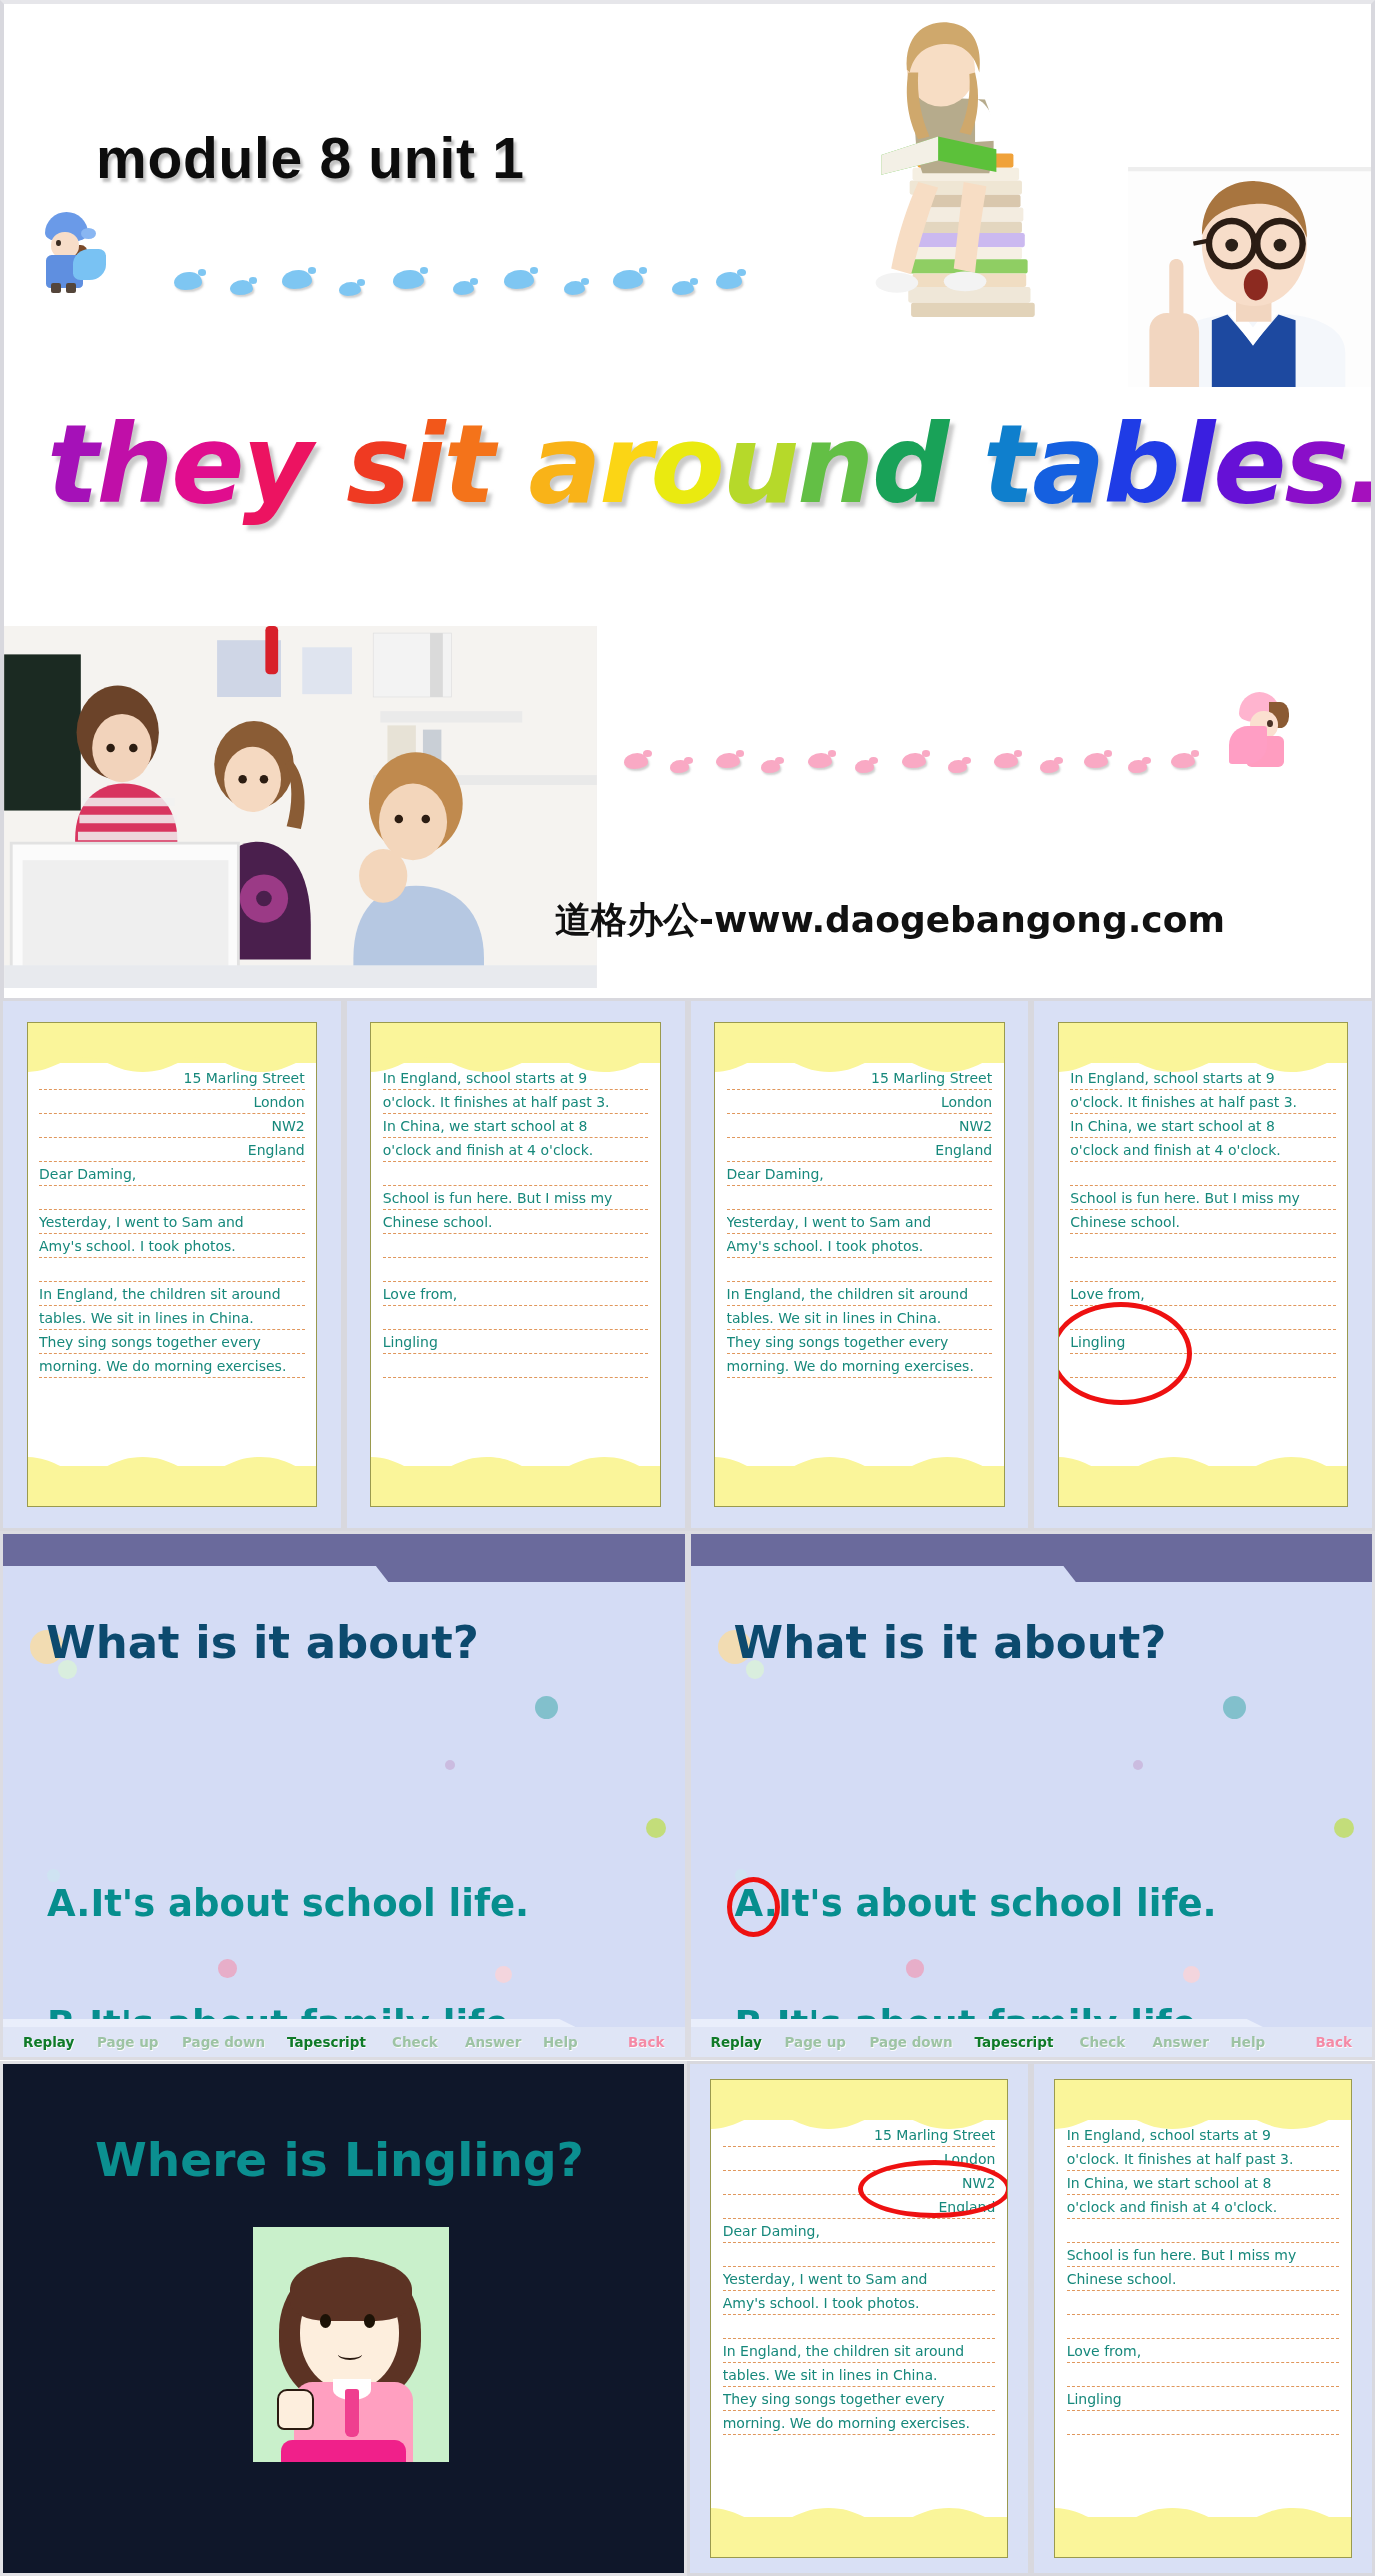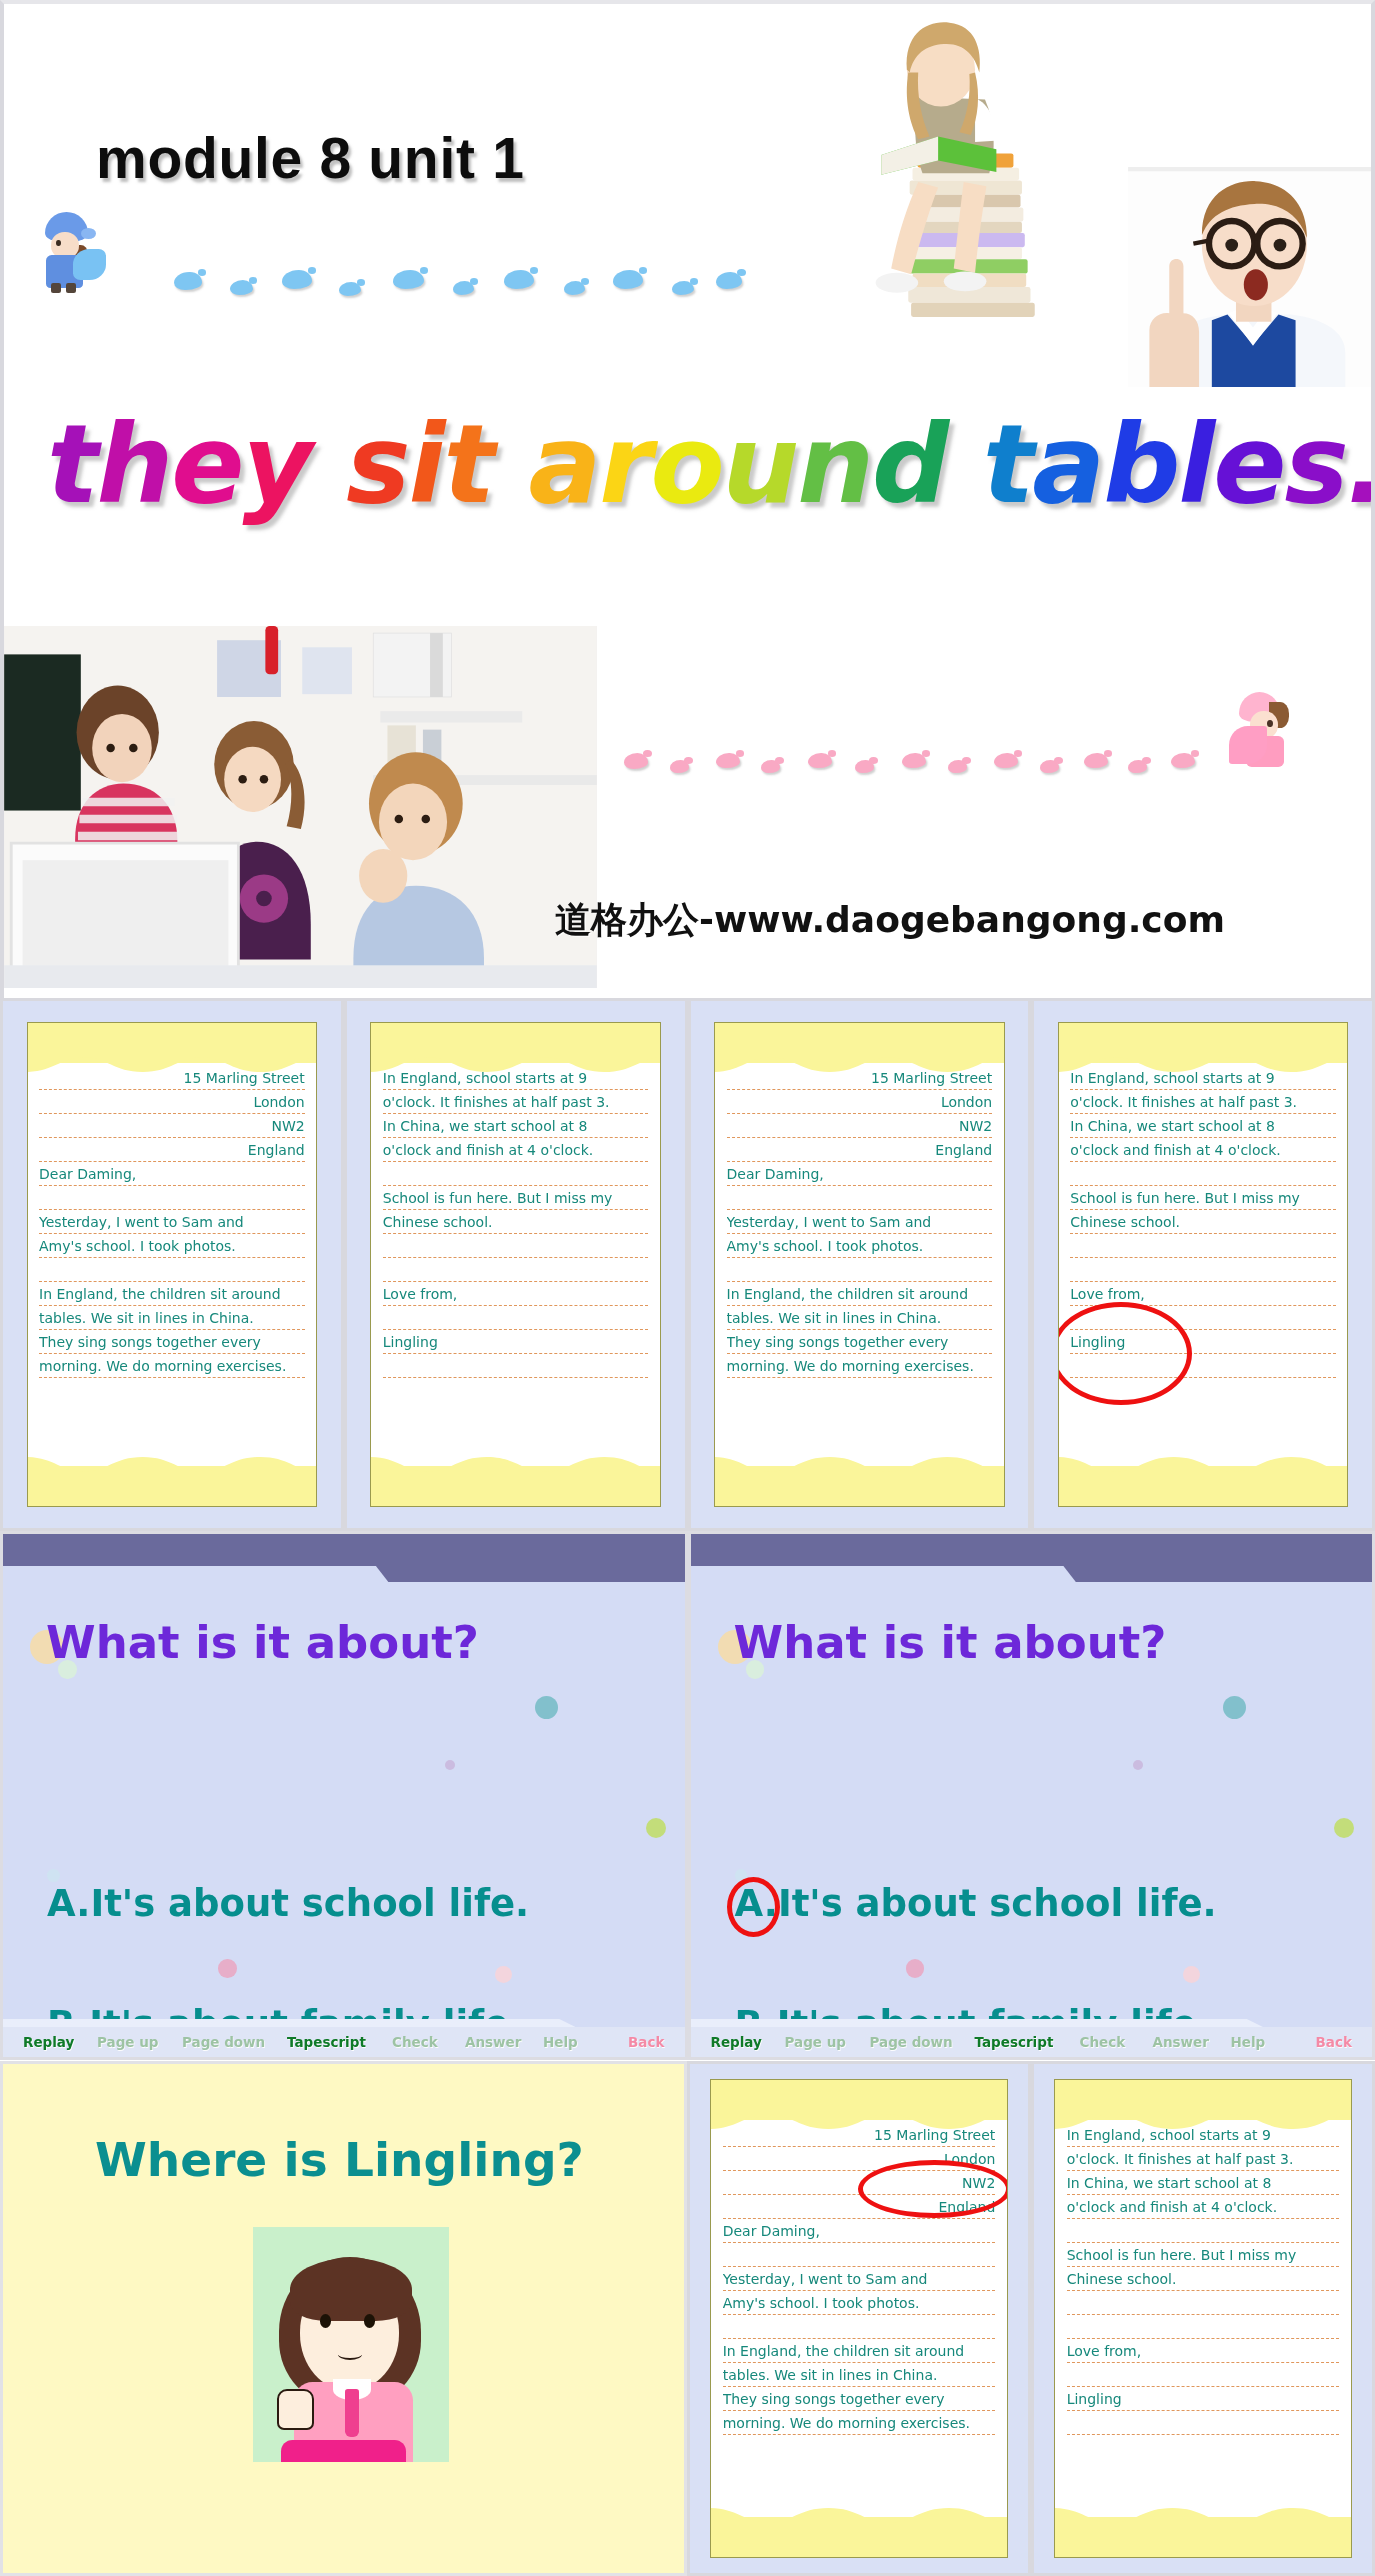--- a/index.html
+++ b/index.html
@@ -140,21 +140,21 @@
     position:absolute; left:0; top:0; width:100%; height:48px; background:#6a6a9c;
   }
   .q-band-notch {
     position:absolute; left:0; top:32px; width:57%; height:20px;
     background:#d4dcf5;
     clip-path: polygon(0 0, 96% 0, 100% 100%, 0 100%);
   }
   .q-dot { position:absolute; border-radius:50%; }
   .q-title {
     position:absolute; left:43px; top:82px;
-    font-size:45px; font-weight:bold; color:#6d28d9;
+    font-size:45px; font-weight:bold; color:#0c4a6e;
     font-family:"DejaVu Sans", sans-serif;
     white-space:nowrap;
   }
   .q-opt {
     position:absolute; left:44px;
     font-size:37px; font-weight:bold; color:#068e8e;
     font-family:"DejaVu Sans", sans-serif;
     white-space:nowrap;
   }
   .q-opt.a { top:348px; }
@@ -177,21 +177,21 @@
     font-family:"DejaVu Sans", sans-serif;
     font-size:13.5px; font-weight:bold;
     text-shadow:0.7px 0.7px 0 rgba(255,255,255,.9);
     white-space:nowrap;
   }
 
   
   .row-bottom { position:absolute; left:0; top:2061px; width:1375px; height:515px; display:flex; }
   .lingling-slide {
     position:relative; width:688px; height:515px;
-    background:#fef9c3; border:3.6px solid #e2e2e6;
+    background:#0f172a; border:3.6px solid #e2e2e6;
     overflow:hidden;
   }
   .ll-title {
     position:absolute; left:92px; top:68px;
     font-size:47px; font-weight:bold; color:#0b8f90;
     font-family:"DejaVu Sans", sans-serif;
     white-space:nowrap;
   }
   .ll-img {
     position:absolute; left:250px; top:163px; width:196px; height:235px;

